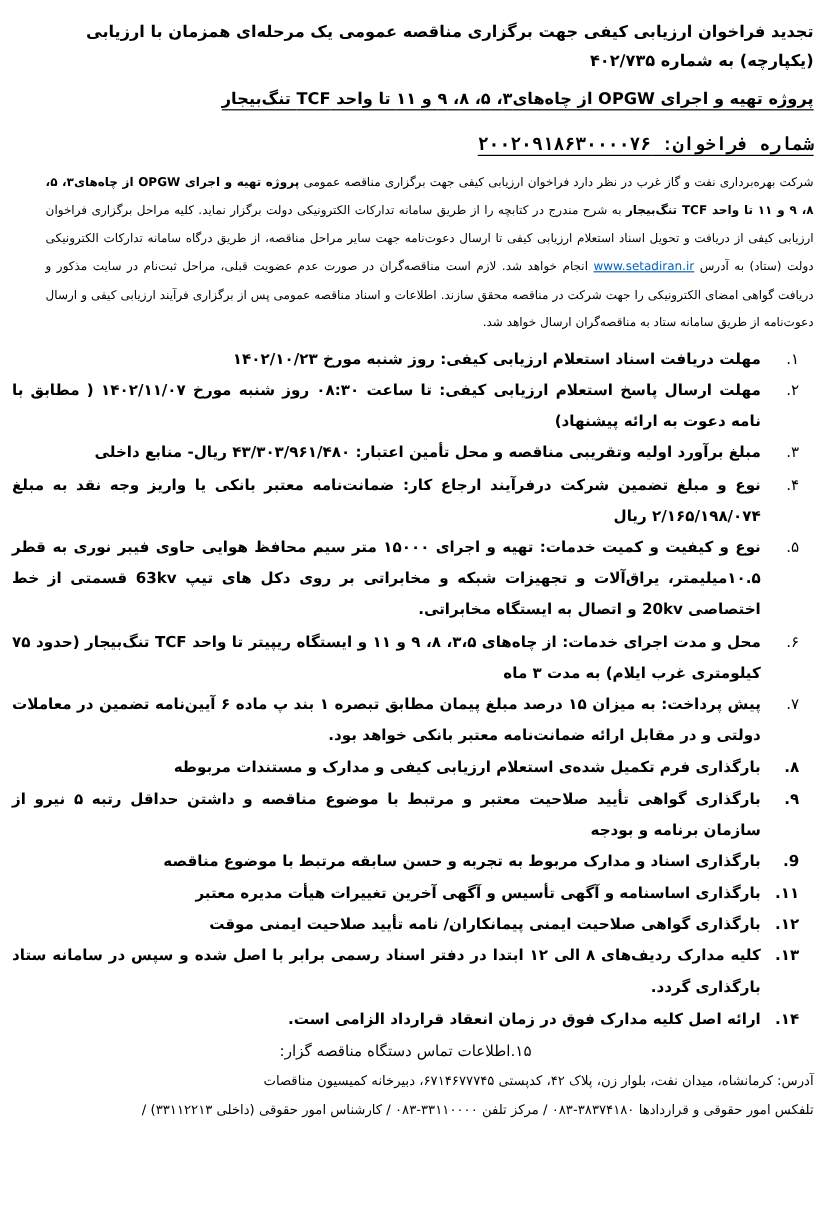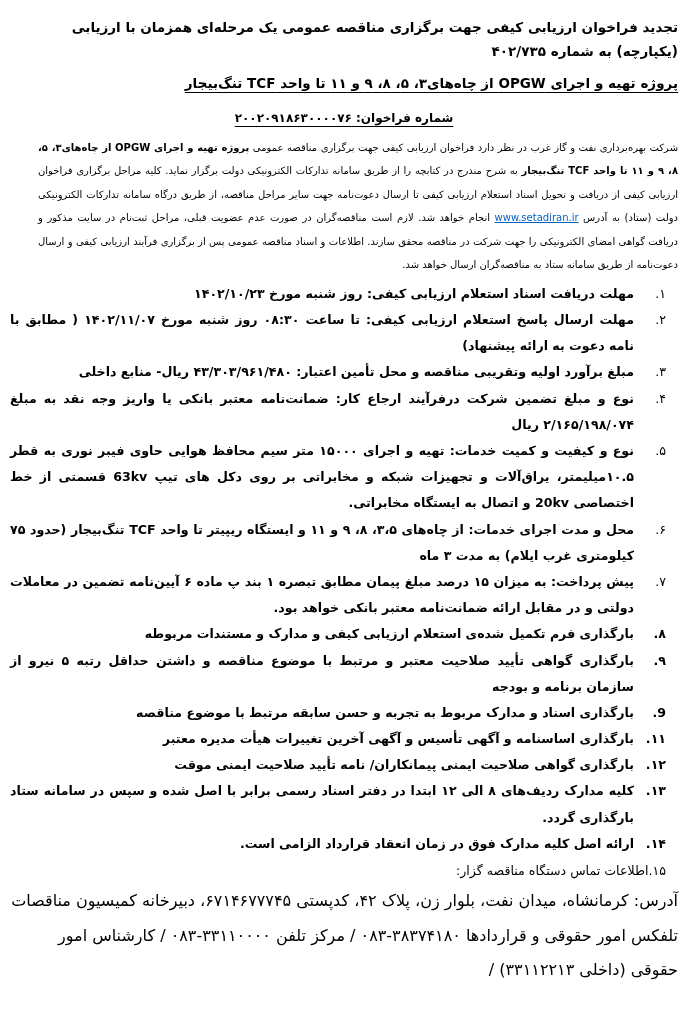--- a/index.html
+++ b/index.html
@@ -9,36 +9,36 @@
     padding:16px 10px 8px 10px;
     direction:rtl;
     font-family:"DejaVu Sans",sans-serif;
     overflow:hidden;
   }
   .title{
     font-weight:bold;font-size:13.5px;line-height:1.75;
   }
   .title.u{text-decoration:underline;text-underline-offset:4px;margin-top:9px;}
   .ref{
-    font-weight:bold;font-size:12px;text-align:center;
+    font-weight:bold;font-size:15px;text-align:right;
     text-decoration:underline;text-underline-offset:4px;
-    margin-top:15px;margin-bottom:11px;
+    margin-top:15px;margin-bottom:11px;font-family:Liberation Mono, monospace;
   }
   .intro{
     font-size:10px;line-height:2.35;text-align:justify;margin-left:28px;
   }
   .intro .b{font-weight:bold;}
   .intro a{color:#0563c1;text-decoration:underline;cursor:pointer;}
   .list{margin-top:4px;padding-right:12px;}
   .li{display:flex;gap:10px;font-size:12.6px;line-height:2.08;}
   .li .num{flex:0 0 22px;text-align:right;white-space:nowrap;}
   .li .txt{flex:1;text-align:justify;font-weight:bold;}
   .li.bold{font-weight:bold;}
-  .item15{font-size:12.6px;line-height:2.1;padding-right:12px;margin-top:1px;}
-  .plain{font-size:16px;line-height:2.15;}
+  .item15{font-size:12.6px;line-height:2.1;padding-right:12px;margin-top:1px;text-align:center;}
+  .plain{font-size:11px;line-height:2.15;}
   .bold{font-weight:bold;}
 </style>
 </head>
 <body>
 
 <div class="page">
 
   <div class="title">تجدید فراخوان ارزیابی کیفی جهت برگزاری مناقصه عمومی یک مرحله‌ای همزمان با ارزیابی (یکپارچه) به شماره ۴۰۲/۷۳۵</div>
   <div class="title u">پروژه تهیه و اجرای OPGW از چاه‌های۳، ۵، ۸، ۹ و ۱۱ تا واحد TCF تنگ‌بیجار</div>
   <div class="ref">شماره فراخوان: ۲۰۰۲۰۹۱۸۶۳۰۰۰۰۷۶</div>

